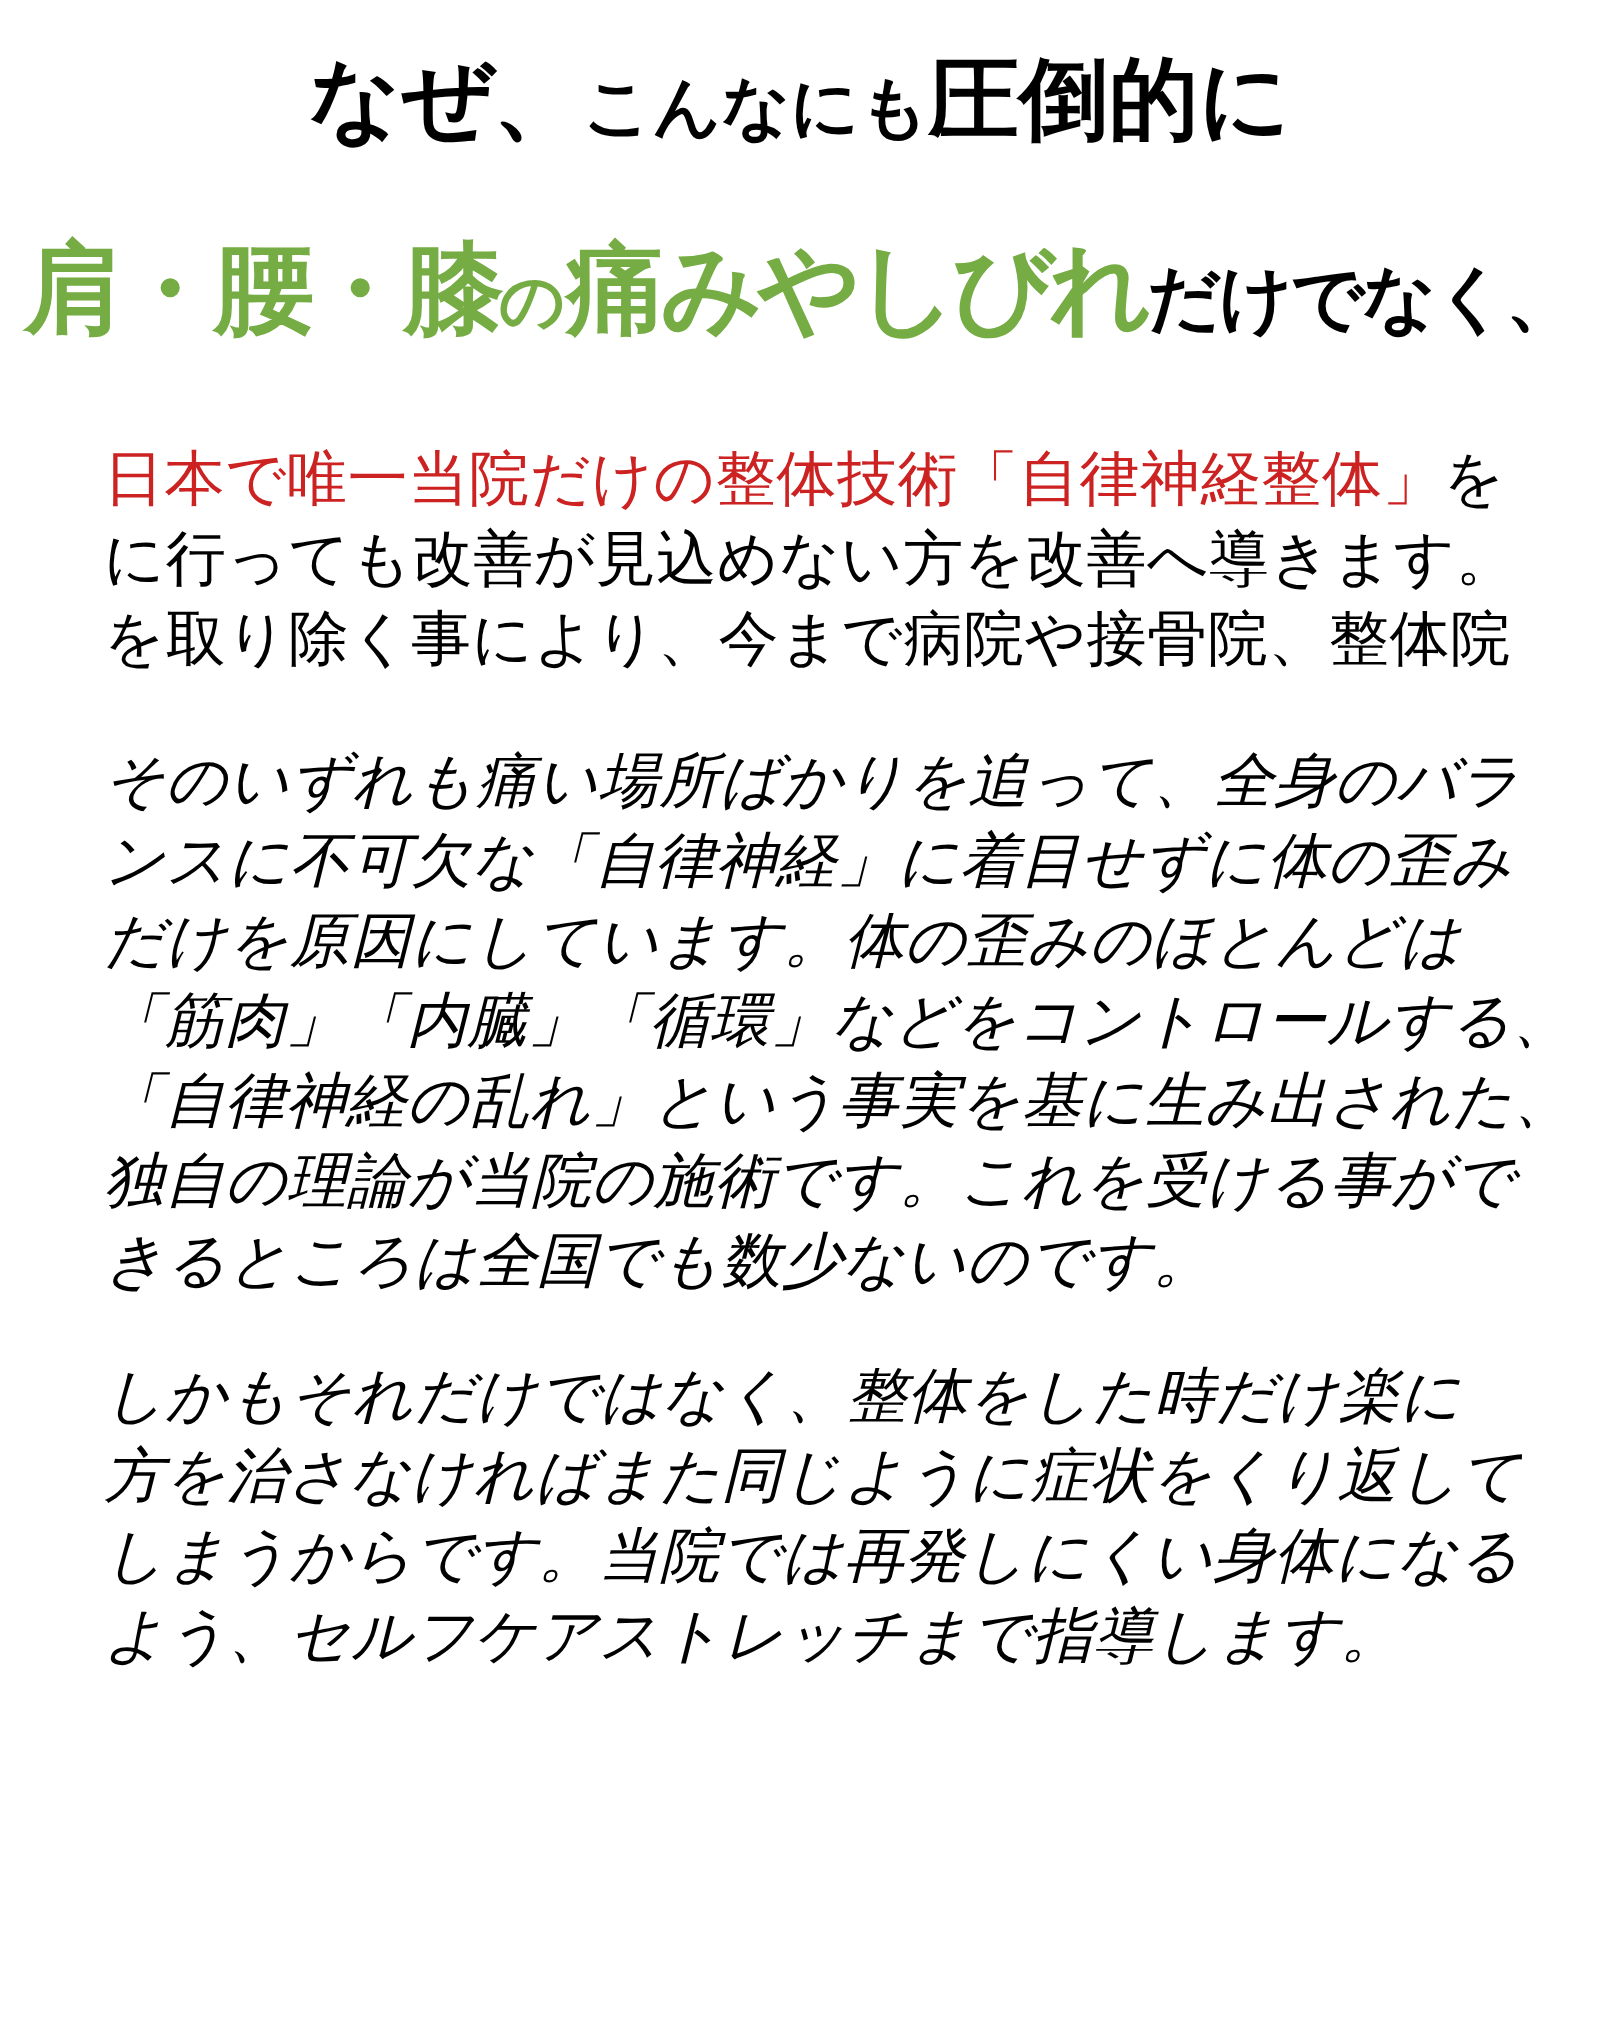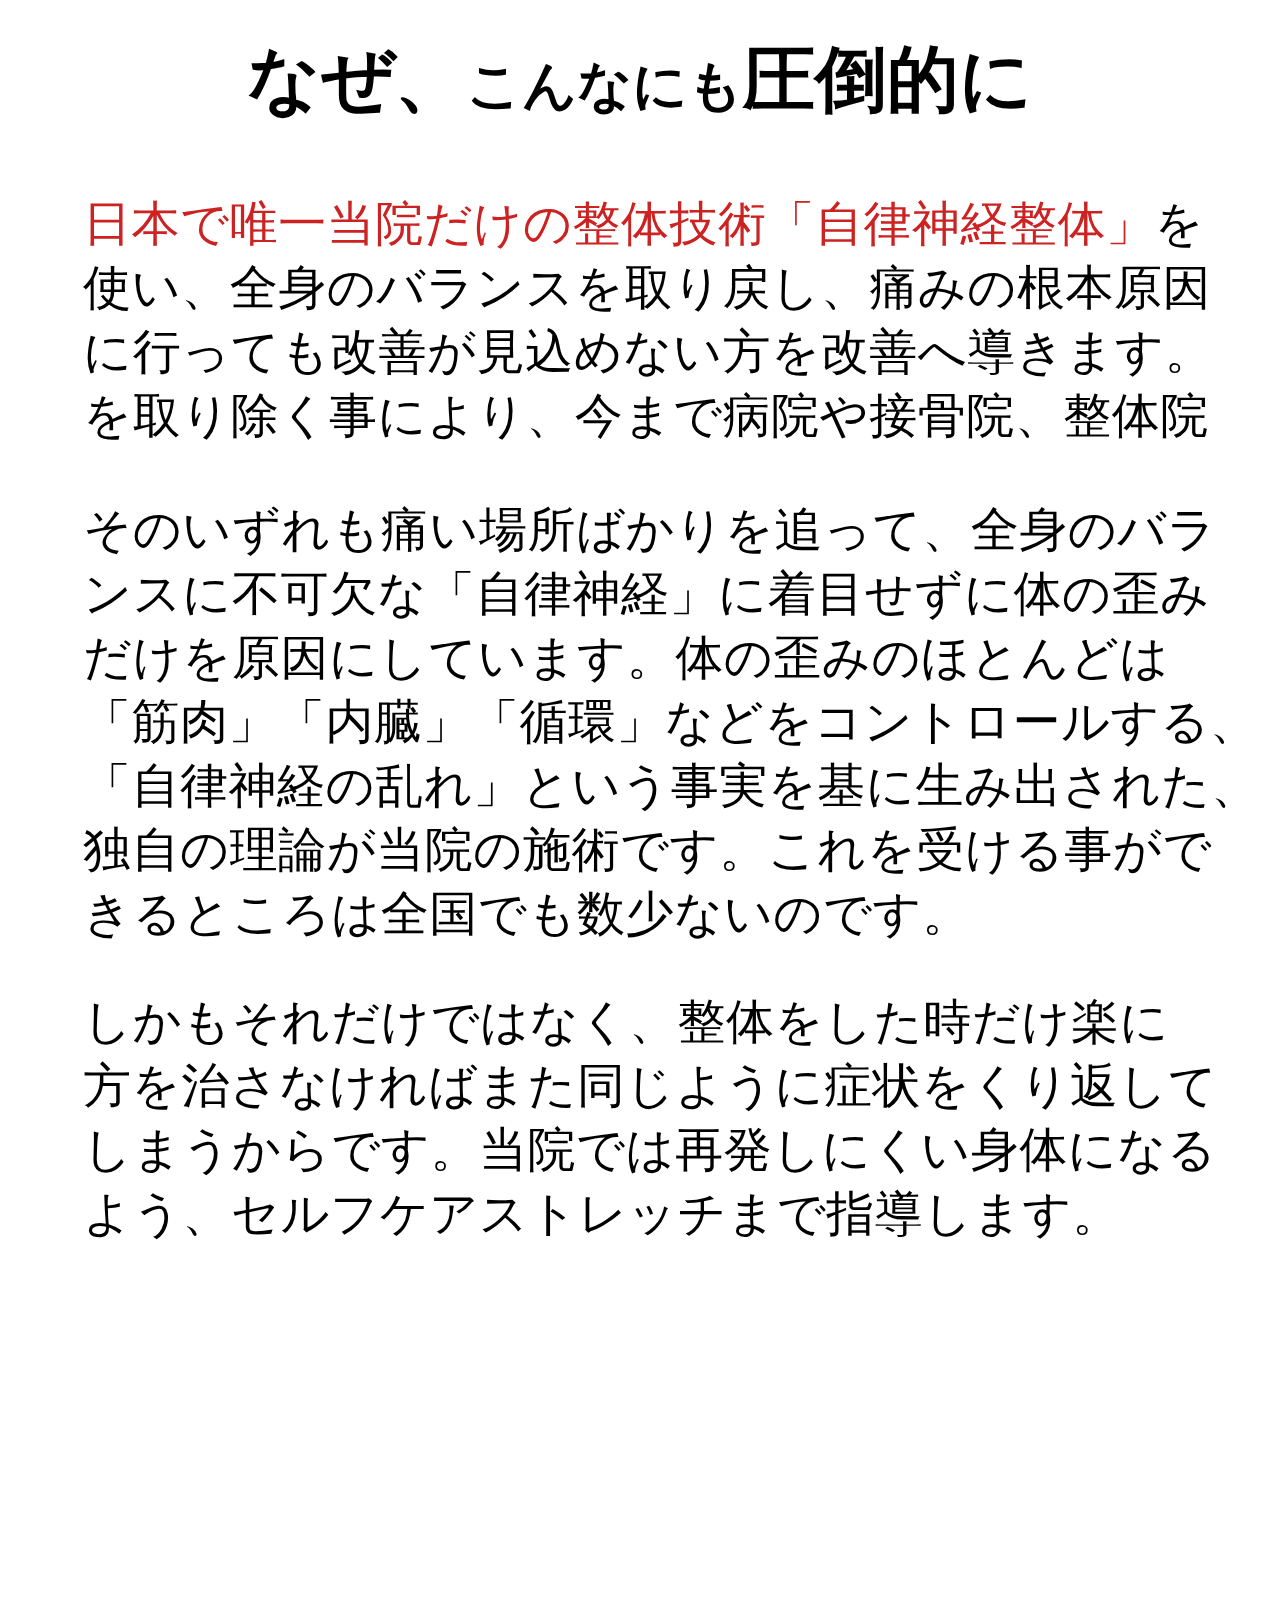--- a/index.html
+++ b/index.html
@@ -47,45 +47,47 @@
     margin-top: 46px;
     padding-left: 83px;
     padding-right: 40px;
     font-family: "Liberation Sans", "DejaVu Sans", sans-serif;
     font-size: 48px;
     line-height: 64px;
     letter-spacing: 0.5px;
     color: var(--text);
   }
   .para { white-space: nowrap; }
-  .para + .para { margin-top: 50px; }
+  .para + .para { margin-top: 50px; font-style: italic; }
   .para-aftercare { margin-top: 44px !important; }
   .line { white-space: nowrap; }
   .line-indent { text-indent: 26px; }
   .seg-red { color: var(--red); }
   .seg-black { color: var(--text); }
 </style>
 </head>
 <body>
 
 <div class="page">
 
   <header class="headline">
     <div class="hl-line1">
       <span class="hl1-lead">なぜ、</span><span class="hl1-mid">こんなにも</span><span class="hl1-tail">圧倒的に</span>
     </div>
+    <div class="hl-line2">
+      <span class="hl2-green-big">肩・腰・膝</span><span class="hl2-green-small">の</span><span class="hl2-green-big">痛みやしびれ</span><span class="hl2-black-tail">だけでなく、</span>
+    </div>
   </header>
 
   <main class="content">
 
     <section class="para">
       <div class="line">
         <span class="seg-red">日本で唯一当院だけの整体技術「自律神経整体」</span><span class="seg-black">を</span>
       </div>
-      <div class="line">使い、全身のバランスを取り戻し、痛みの根本原因</div>
       <div class="line">に行っても改善が見込めない方を改善へ導きます。</div>
       <div class="line">を取り除く事により、今まで病院や接骨院、整体院</div>
     </section>
 
     <section class="para">
       <div class="line">そのいずれも痛い場所ばかりを追って、全身のバラ</div>
       <div class="line">ンスに不可欠な「自律神経」に着目せずに体の歪み</div>
       <div class="line">だけを原因にしています。体の歪みのほとんどは</div>
       <div class="line">「筋肉」「内臓」「循環」などをコントロールする、</div>
       <div class="line">「自律神経の乱れ」という事実を基に生み出された、</div>

